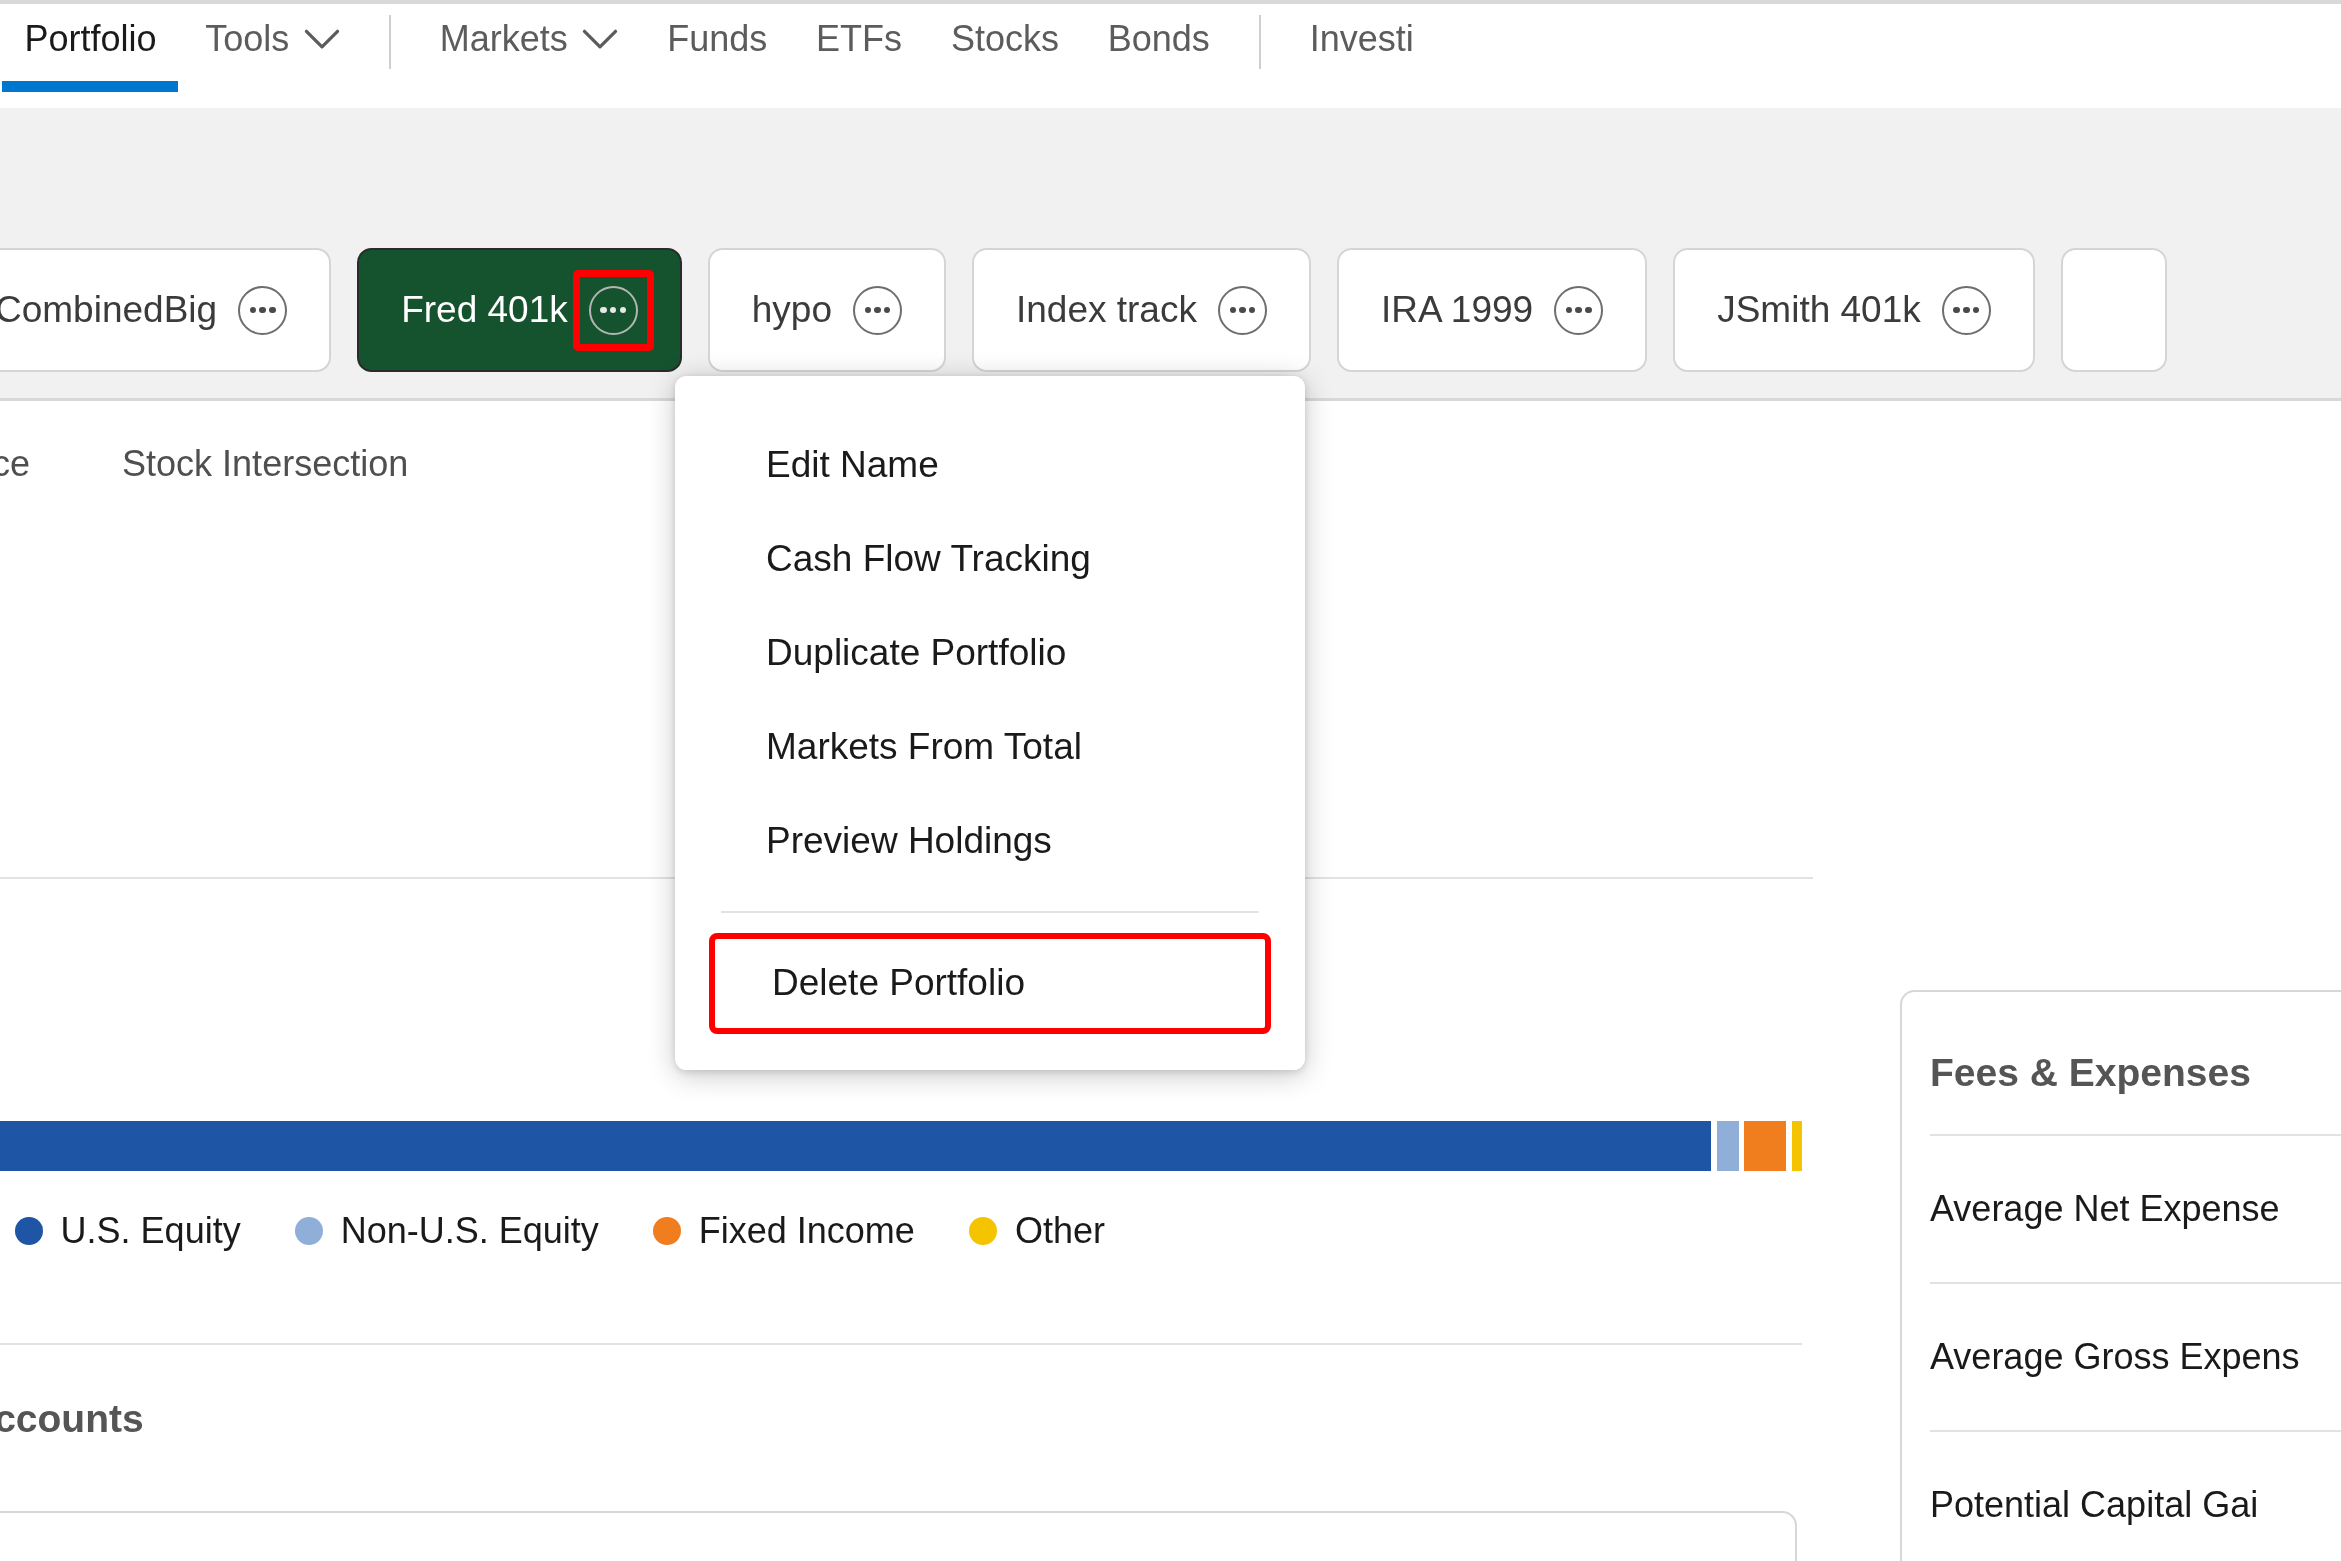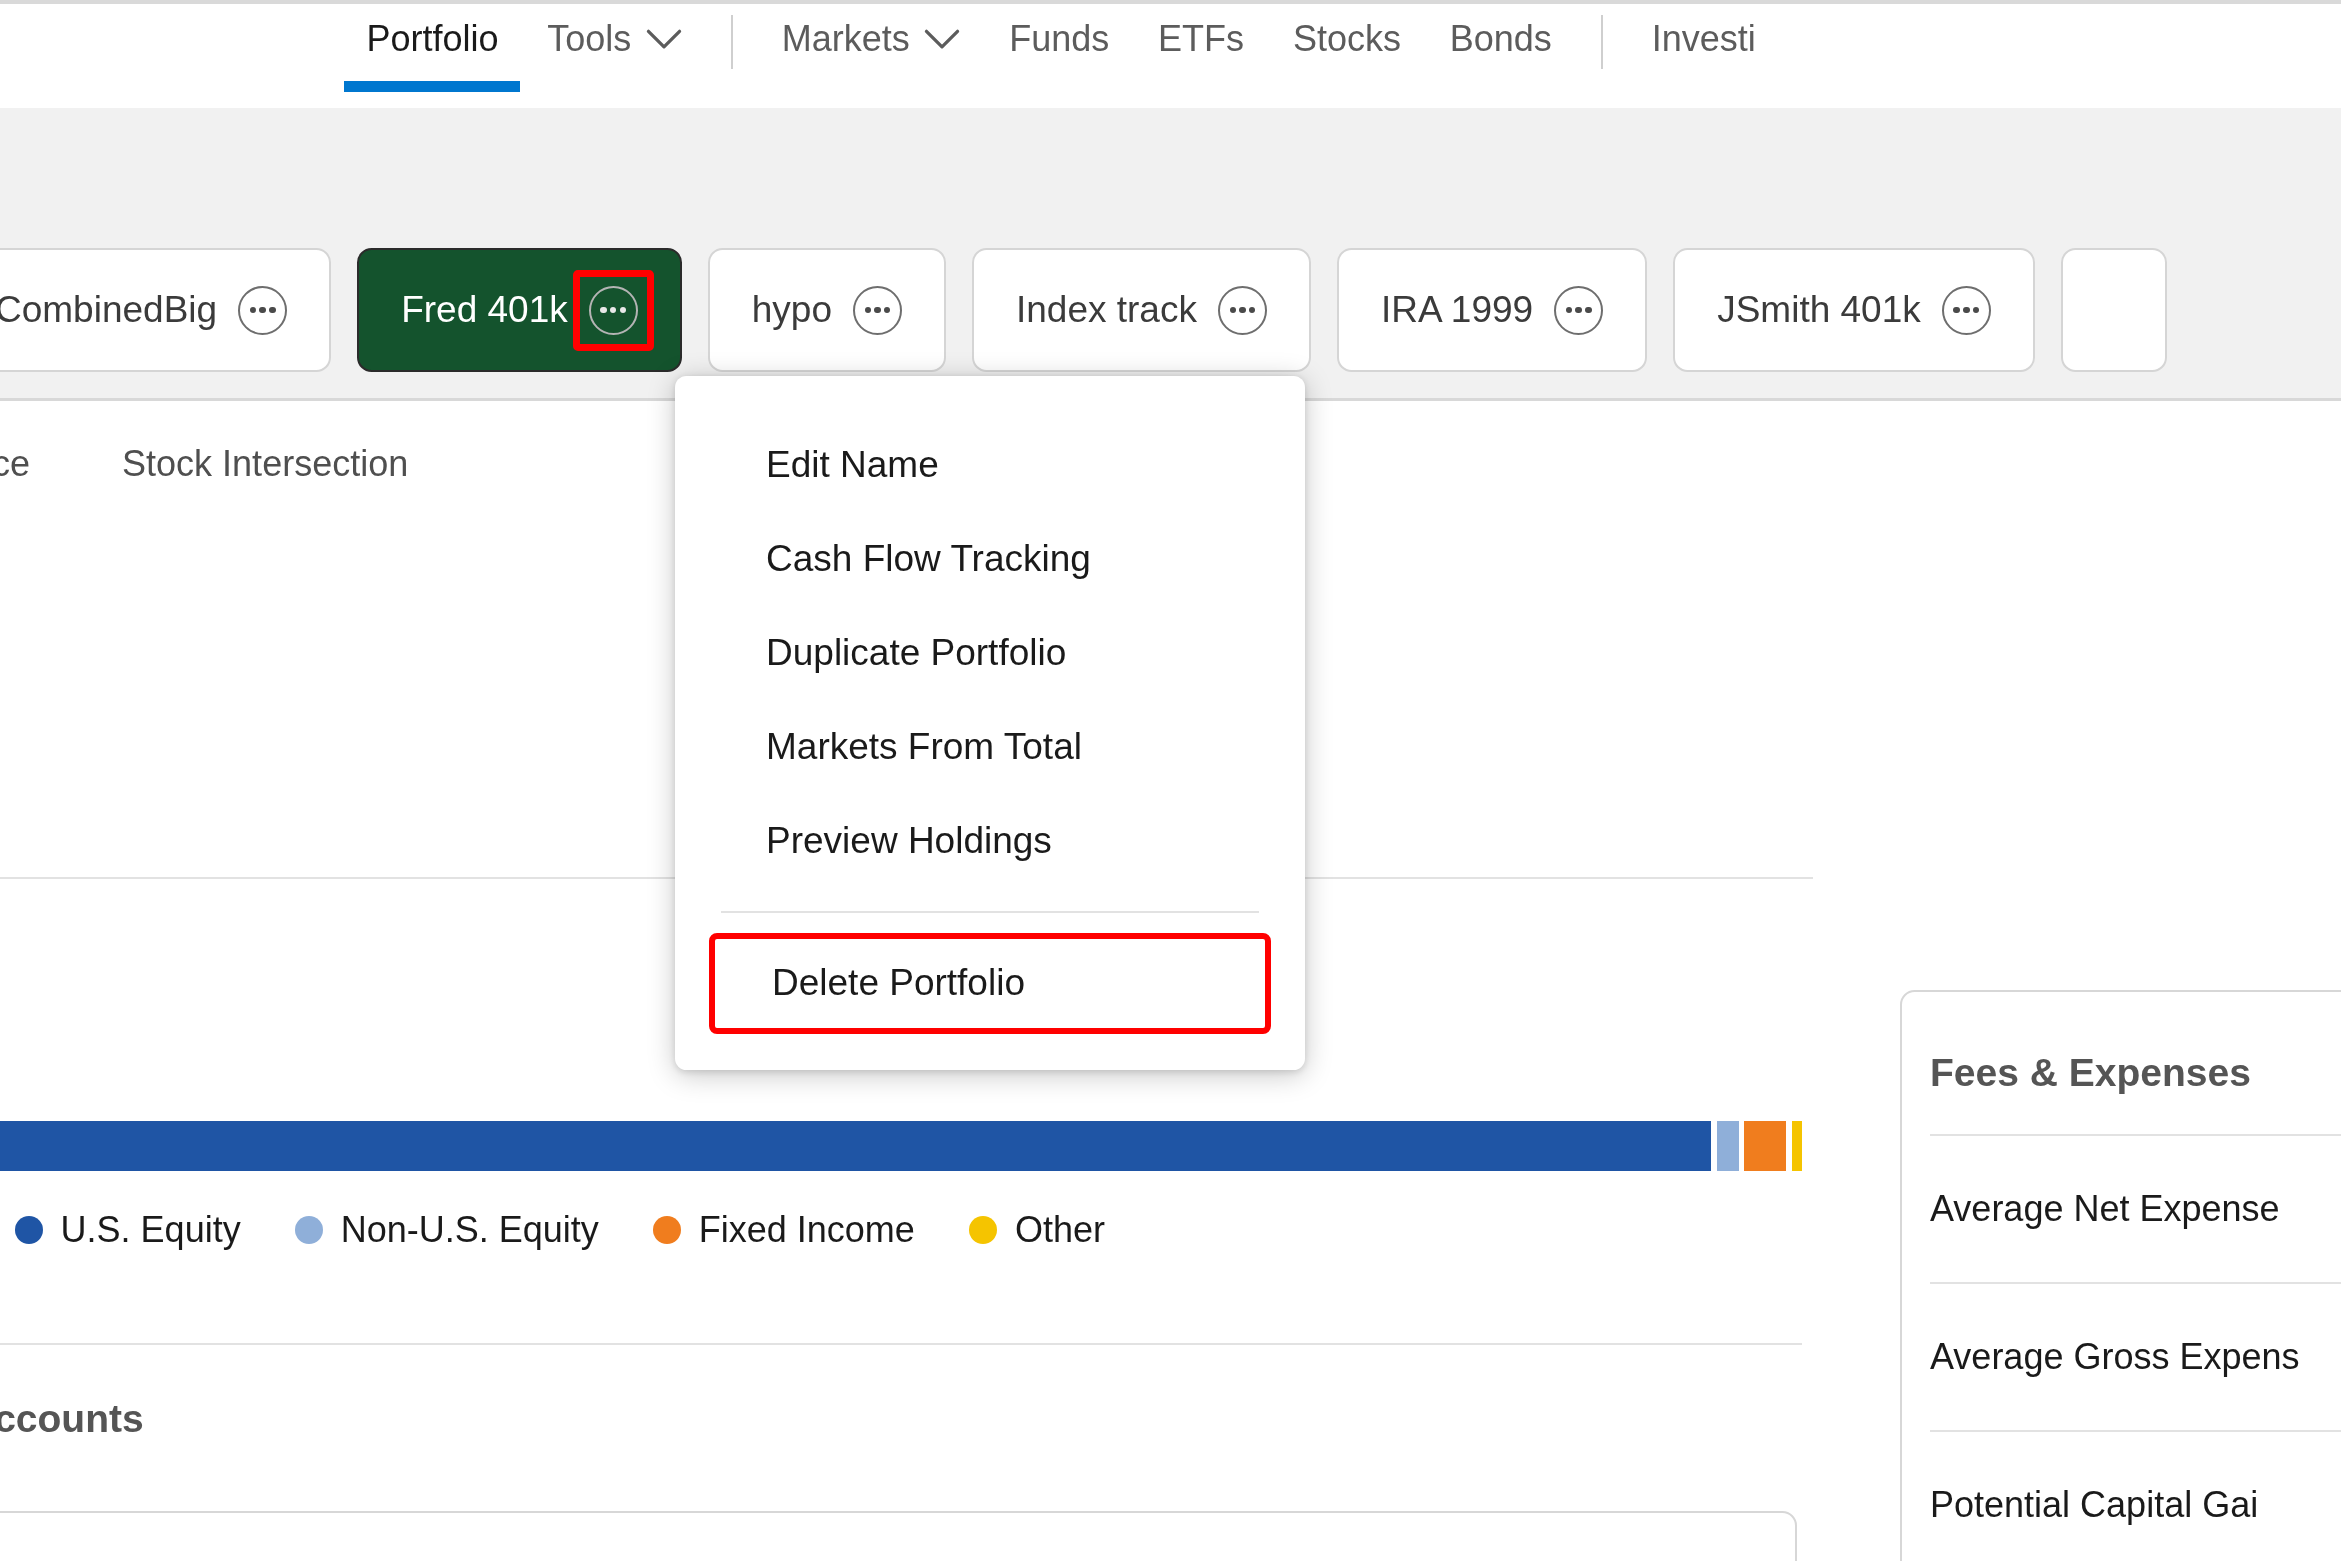--- a/index.html
+++ b/index.html
@@ -15,21 +15,20 @@
 
   
   .topnav {
     position: absolute; left: 0; top: 0; width: 2342px; height: 106px;
     background: #ffffff;
     border-top: 4.9px solid #d9d9d9;
   }
   .topnav-inner {
     display: flex; align-items: flex-start;
     height: 100%;
-    padding-left: 342px;
   }
   .nav-item {
     position: relative;
     display: flex; align-items: center; gap: 14.6px;
     height: 70px;
     padding: 0 24.4px;
     font-size: 36px;
     color: #5c5c5c;
     white-space: nowrap;
     cursor: pointer;
@@ -142,23 +141,22 @@
   .stackbar {
     position: absolute; left: 0; top: 1121px;
     width: 1802px; height: 50px;
     display: flex; gap: 0;
   }
   .stackbar .seg { height: 50px; }
   .stackbar .seg + .seg { margin-left: 5.7px; }
 
   .legend {
     position: absolute; left: 0; top: 1202px;
-    display: flex; align-items: flex-start; gap: 0;
+    display: flex; align-items: center; gap: 0;
     height: 57px;
-    margin-top: 7px;
   }
   .legend-item {
     display: flex; align-items: center; gap: 18px;
     font-size: 36px; color: #1a1a1a;
     margin-right: 54px;
     white-space: nowrap;
   }
   .legend-item:first-child { margin-left: 14.6px; }
   .legend-swatch { width: 28px; height: 28px; border-radius: 50%; flex: 0 0 auto; }
 

